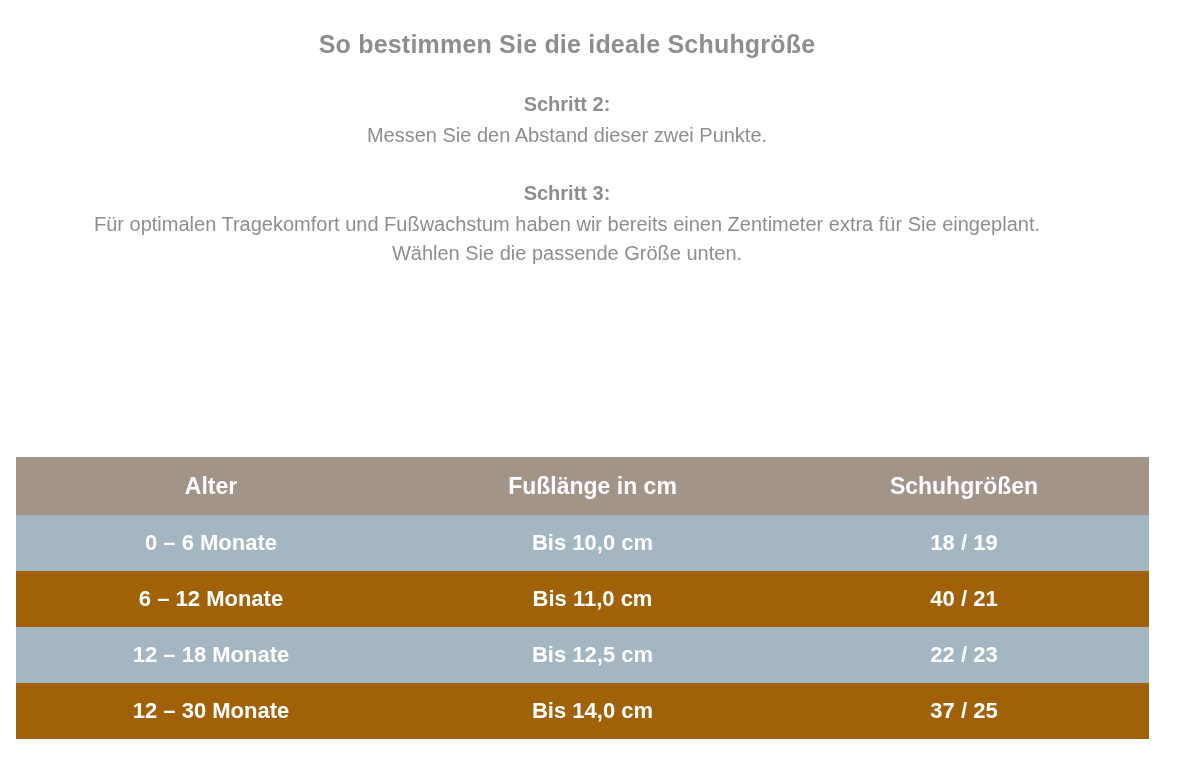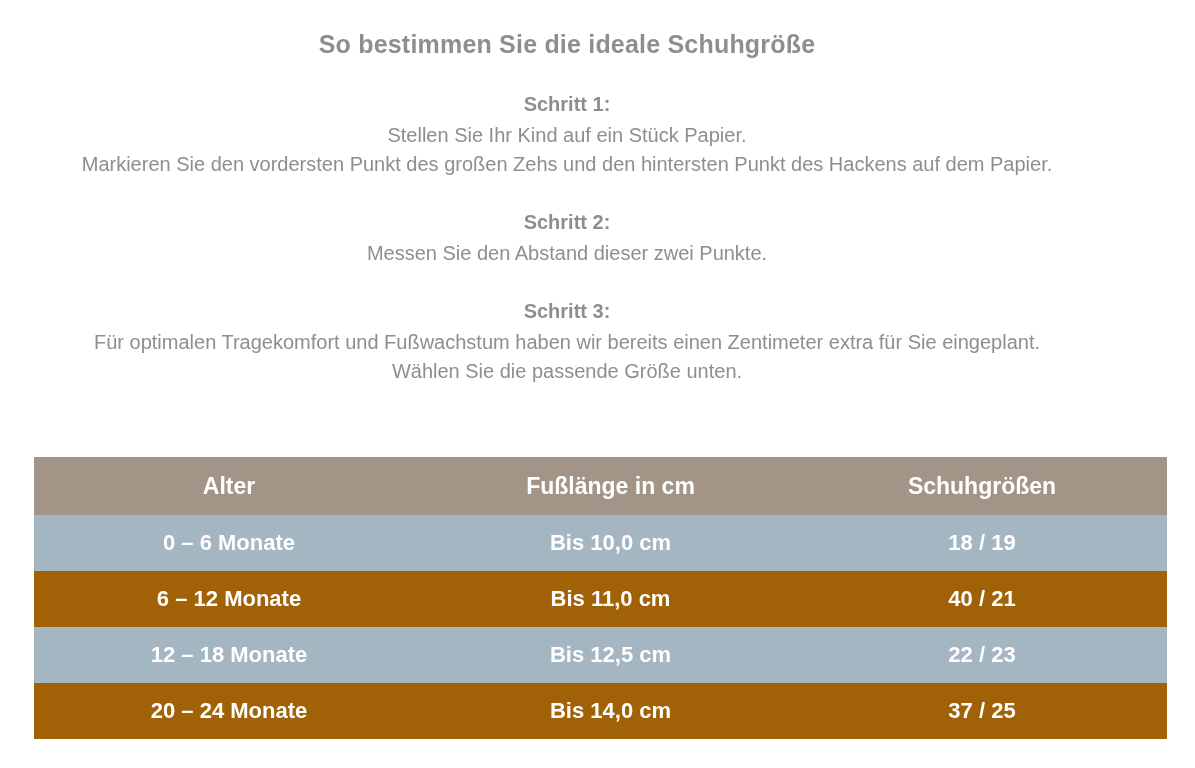--- a/index.html
+++ b/index.html
@@ -49,21 +49,21 @@
   .step-line {
     font-size: 20px;
     font-weight: normal;
     color: #8e8e8e;
     line-height: 29px;
   }
 
   
   .size-table {
     position: absolute;
-    left: 34px;
+    left: 16px;
     top: 457px;
     width: 1133px;
     border-collapse: collapse;
     table-layout: fixed;
   }
   .size-table tr {
     height: 56px;
   }
   .size-table th,
   .size-table td {
@@ -93,25 +93,20 @@
 </style>
 </head>
 <body>
 
 <div class="page">
 
   <div class="title">So bestimmen Sie die ideale Schuhgröße</div>
 
   <div class="steps">
 
-    <div class="step-block">
-      <div class="step-heading">Schritt 1:</div>
-      <div class="step-line">Stellen Sie Ihr Kind auf ein Stück Papier.</div>
-      <div class="step-line">Markieren Sie den vordersten Punkt des großen Zehs und den hintersten Punkt des Hackens auf dem Papier.</div>
-    </div>
 
     <div class="step-block">
       <div class="step-heading">Schritt 2:</div>
       <div class="step-line">Messen Sie den Abstand dieser zwei Punkte.</div>
     </div>
 
     <div class="step-block">
       <div class="step-heading">Schritt 3:</div>
       <div class="step-line">Für optimalen Tragekomfort und Fußwachstum haben wir bereits einen Zentimeter extra für Sie eingeplant.</div>
       <div class="step-line">Wählen Sie die passende Größe unten.</div>
@@ -137,20 +132,20 @@
         <td>6 – 12 Monate</td>
         <td>Bis 11,0 cm</td>
         <td>40 / 21</td>
       </tr>
       <tr class="row-blue">
         <td>12 – 18 Monate</td>
         <td>Bis 12,5 cm</td>
         <td>22 / 23</td>
       </tr>
       <tr class="row-grey">
-        <td>20 – 24 Monate</td>
+        <td>12 – 30 Monate</td>
         <td>Bis 14,0 cm</td>
         <td>37 / 25</td>
       </tr>
     </tbody>
   </table>
 
 </div>
 
 </body></html>

